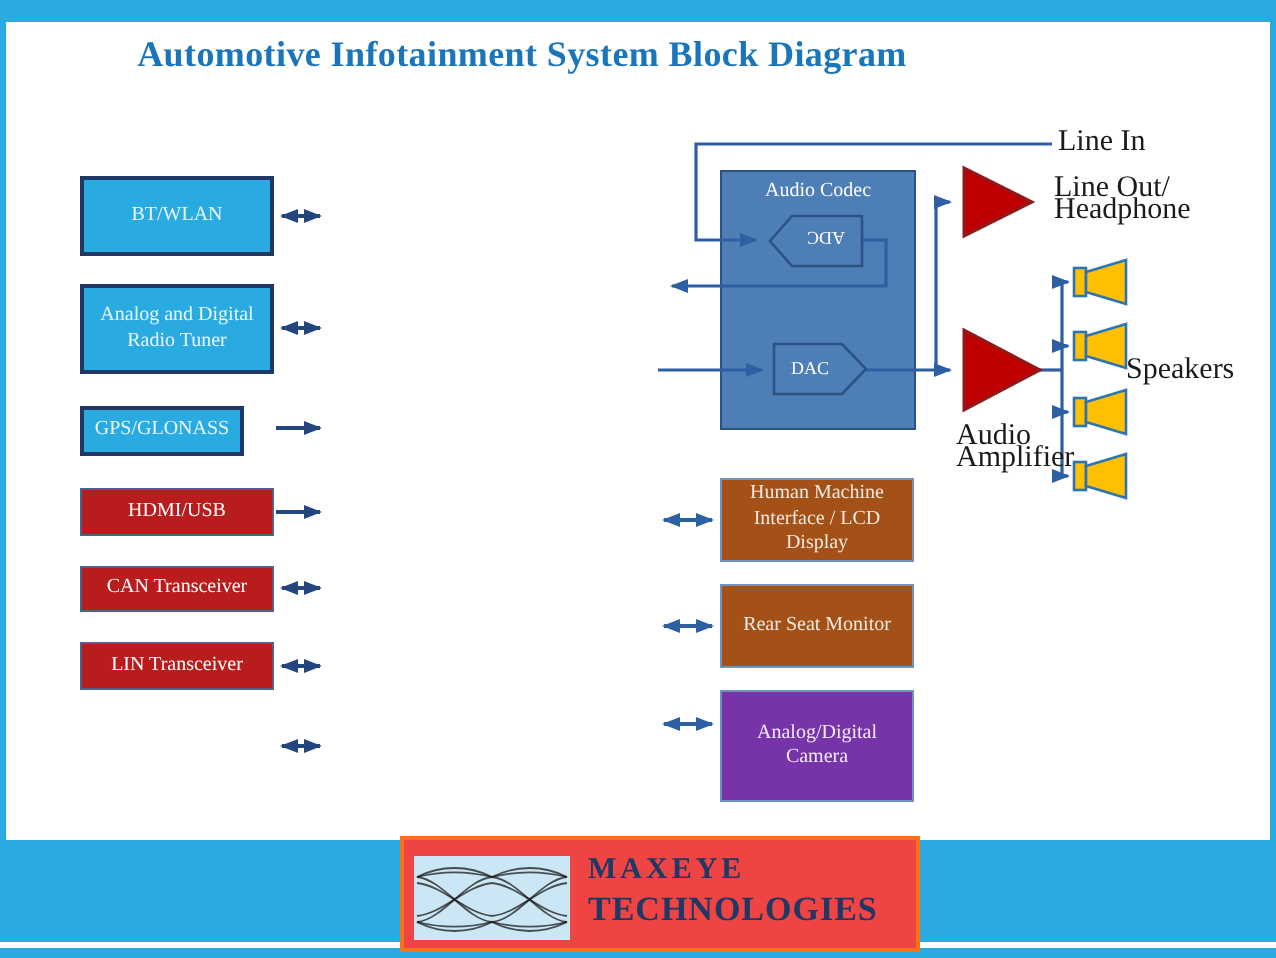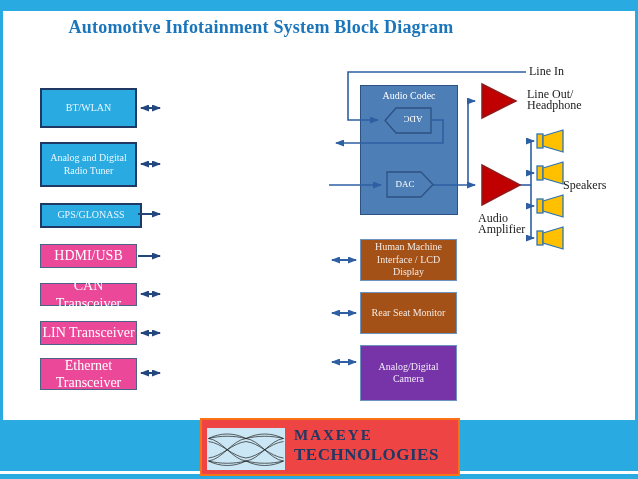--- a/index.html
+++ b/index.html
@@ -9,29 +9,29 @@
   
   .bar{background:#29ABE2;}
   
   #title{left:30px;top:17px;width:462px;text-align:center;font-size:18px;font-weight:bold;
          color:#1B75BB;letter-spacing:.2px;}
   
   .blk{display:flex;align-items:center;justify-content:center;text-align:center;
        line-height:1.25;box-sizing:border-box;z-index:1;}
   .ml{white-space:pre-line;}
   .cyan{background:#29ABE2;border:2px solid #1F3864;color:#EAF6FF;font-size:10px;}
-  .navy{background:#ec4899;border:1px solid #4C6388;color:#fff;font-size:14px;}
+  .navy{background:#b91c1c;border:1px solid #4C6388;color:#fff;font-size:10px;}
   .brown{background:#A35117;border:1.5px solid #6E93C0;color:#F3E9E2;font-size:10px;}
   .purple{background:#7734A8;border:1.5px solid #6E93C0;color:#F3EAFB;font-size:10px;}
   #green-block{background:#8DC849;border:2px solid #34686E;color:#fff;font-size:13px;line-height:1.55;}
   #codec-block{background:#4E7EB6;border:1.5px solid #2C5283;box-sizing:border-box;z-index:1;}
   #codec-title{width:98px;text-align:center;color:#fff;font-size:10px;top:90px;left:360px;z-index:2;}
   .pent-label{color:#fff;font-size:9px;text-align:center;z-index:6;}
   
-  .lbl{color:#1a1a1a;font-size:12px;line-height:11px;z-index:6;}
+  .lbl{color:#1a1a1a;font-size:15px;line-height:11px;z-index:6;}
   
   #overlay{position:absolute;left:0;top:0;z-index:5;pointer-events:none;}
   
   #logo-box{left:200px;top:418px;width:260px;height:58px;background:#ef4444;
             border:2px solid #f97316;box-sizing:border-box;z-index:10;}
   #logo-panel{left:5px;top:8px;width:78px;height:42px;background:#CBE6F4;}
   #logo-name{left:92px;top:7px;font-size:15px;font-weight:bold;color:#1F3864;letter-spacing:2px;}
   #logo-sub{left:92px;top:25px;font-size:17px;font-weight:bold;color:#1F3864;letter-spacing:.5px;}
 </style>
 </head>
@@ -44,26 +44,24 @@
   <div class="abs bar" style="left:635px;top:0;width:3px;height:479px;"></div>
   <div class="abs bar" style="left:0;top:420px;width:638px;height:51px;"></div>
   <div class="abs" style="left:0;top:471px;width:638px;height:3px;background:#fff;"></div>
   <div class="abs bar" style="left:0;top:474px;width:638px;height:5px;"></div>
 
   <div id="title" class="abs">Automotive Infotainment System Block Diagram</div>
 
   <div class="abs blk cyan ml" style="left:40px;top:88px;width:97px;height:40px;"><span>BT/WLAN</span></div>
   <div class="abs blk cyan ml" style="left:40px;top:142px;width:97px;height:45px;"><span>Analog and Digital
 Radio Tuner</span></div>
-  <div class="abs blk cyan ml" style="left:40px;top:203px;width:102px;height:25px;"><span>GPS/GLONASS</span></div>
+  <div class="abs blk cyan ml" style="left:40px;top:203px;width:82px;height:25px;"><span>GPS/GLONASS</span></div>
   <div class="abs blk navy ml" style="left:40px;top:244px;width:97px;height:24px;"><span>HDMI/USB</span></div>
   <div class="abs blk navy ml" style="left:40px;top:283px;width:97px;height:23px;"><span>CAN Transceiver</span></div>
   <div class="abs blk navy ml" style="left:40px;top:321px;width:97px;height:24px;"><span>LIN Transceiver</span></div>
-  <div class="abs blk navy ml" style="left:40px;top:358px;width:97px;height:32px;"><span>Ethernet
-Transceiver</span></div>
 
 
   <div id="codec-block" class="abs" style="left:360px;top:85px;width:98px;height:130px;"></div>
   <div id="codec-title" class="abs">Audio Codec</div>
   <div class="abs pent-label" style="left:397px;top:114px;width:32px;transform:rotate(180deg);">ADC</div>
   <div class="abs pent-label" style="left:389px;top:179px;width:32px;">DAC</div>
 
   <div class="abs blk brown ml" style="left:360px;top:239px;width:97px;height:42px;"><span>Human Machine
 Interface / LCD
 Display</span></div>

